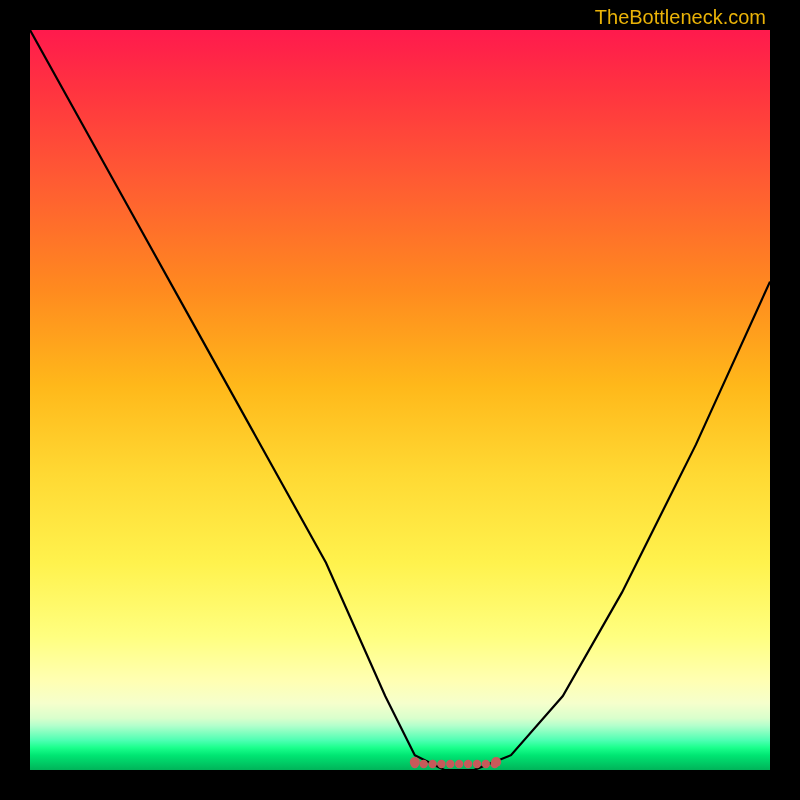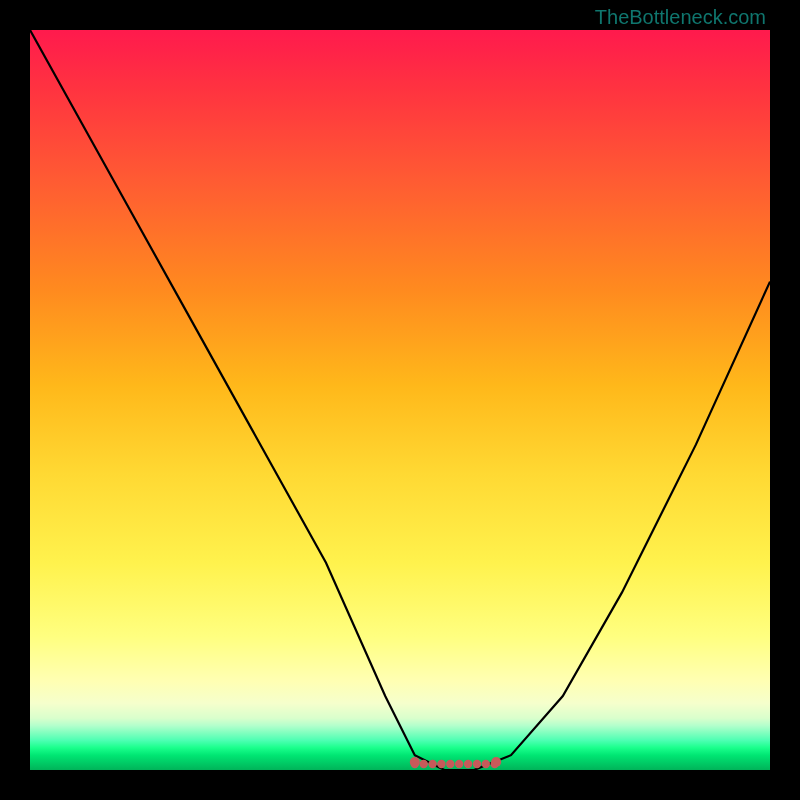--- a/index.html
+++ b/index.html
@@ -40,21 +40,21 @@
       #4dffb3 96%,
       #1aff8c 97%,
       #00e673 98%,
       #00b359 100%
     );
   }
   .watermark {
     position: absolute;
     top: 6px;
     right: 34px;
-    color: #0f766e;
+    color: #eab308;
     font-size: 20px;
     font-weight: 500;
   }
   svg.curve {
     position: absolute;
     inset: 0;
   }
 </style>
 </head>
 <body>

